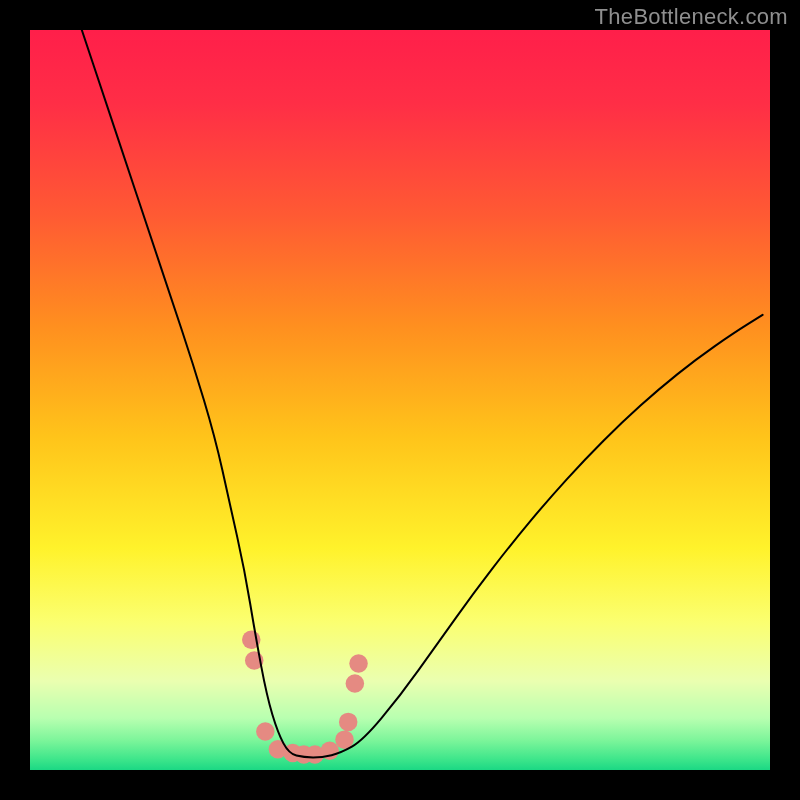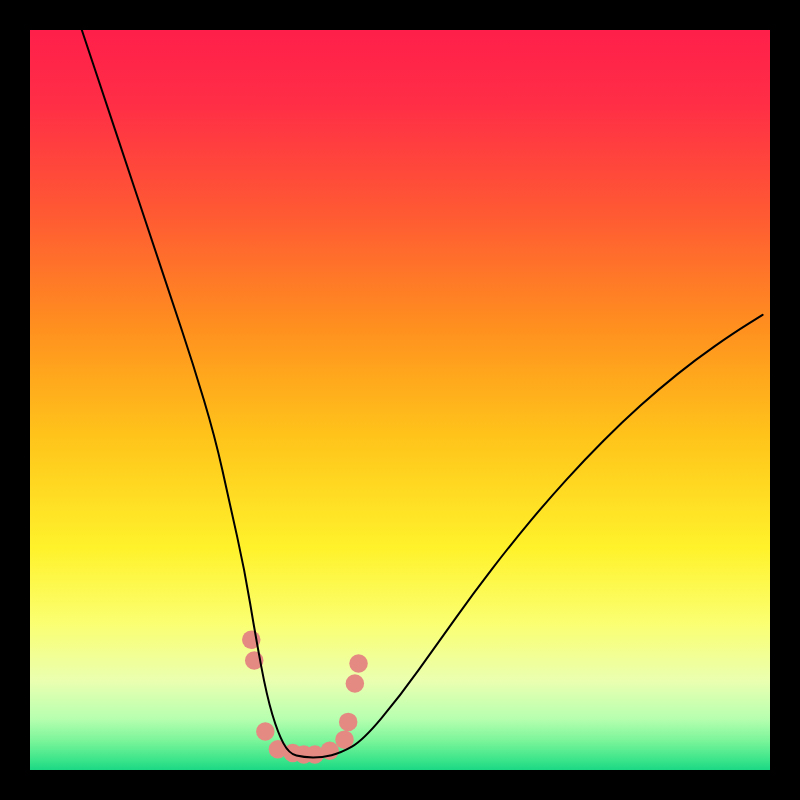--- a/index.html
+++ b/index.html
@@ -42,20 +42,21 @@
     font-size: 22px;
     color: #8f8f8f;
     letter-spacing: 0.3px;
     user-select: none;
   }
 </style>
 </head>
 <body>
 
 <div class="stage">
+  <div class="watermark">TheBottleneck.com</div>
 
   <div class="plot">
     <svg class="gradient" viewBox="0 0 100 100" preserveAspectRatio="none">
       <defs>
         <linearGradient id="bg-grad" x1="0" y1="0" x2="0" y2="1">
             <stop offset="0%" stop-color="#ff1f4a"></stop>
             <stop offset="10%" stop-color="#ff2e46"></stop>
             <stop offset="25%" stop-color="#ff5a33"></stop>
             <stop offset="40%" stop-color="#ff8f1f"></stop>
             <stop offset="55.00000000000001%" stop-color="#ffc41a"></stop>

